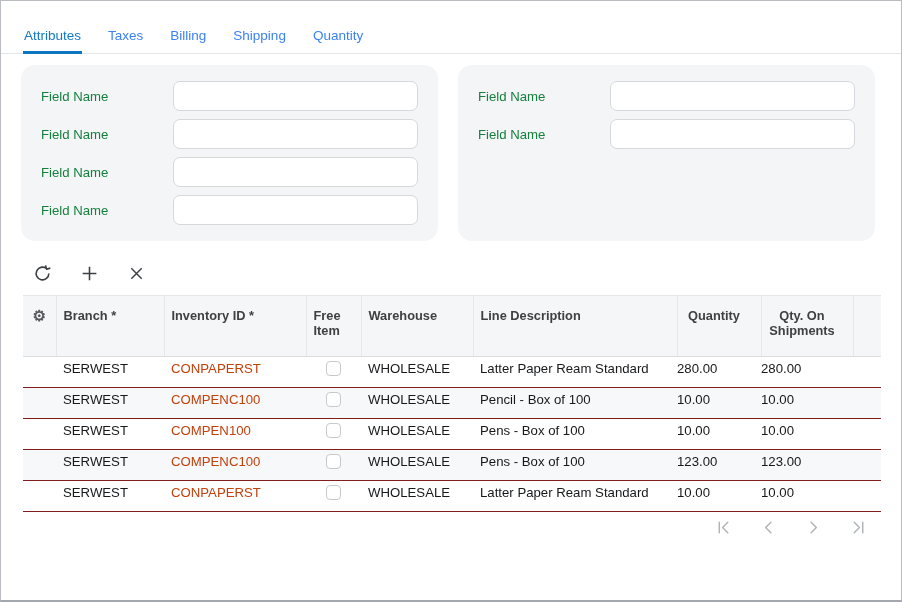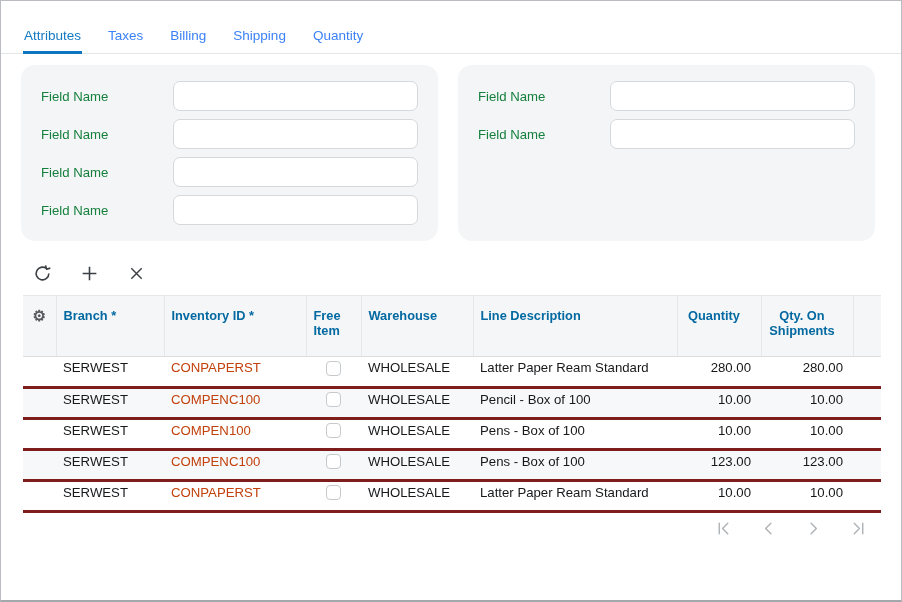--- a/index.html
+++ b/index.html
@@ -30,28 +30,28 @@
   
   .grid-toolbar { margin:16px 0 0 31px; display:flex; gap:27px; align-items:center; height:32px; }
   .tool-btn { width:20px; height:20px; border:none; background:none; color:#3c4044;
               cursor:pointer; padding:0; display:flex; align-items:center; justify-content:center; }
   .tool-btn svg { display:block; }
 
   
   table { width:858px; margin:6px 22px 0; border-collapse:collapse; table-layout:fixed; }
   thead th { height:61px; background:#f5f6f8; border-top:1px solid #e6e7e9;
              border-bottom:1px solid #dcdee0; vertical-align:top; padding:12px 0 0 7px;
-             color:#0369a1; font-weight:bold; font-size:12.8px; text-align:left; }
+             color:#404040; font-weight:bold; font-size:12.8px; text-align:left; }
   thead th + th { border-left:1px solid #e6e7e9; }
   thead th.num { text-align:center; padding-right:10px; padding-left:0; }
   thead th.c-settings { text-align:center; padding-left:0; color:#55585c; }
-  tbody td { height:31px; border-bottom:3px solid #7f1d1d; font-size:13.2px; color:#17181a;
+  tbody td { height:31px; border-bottom:1px solid #7f1d1d; font-size:13.2px; color:#17181a;
              padding:0 0 8px 7px; white-space:nowrap; overflow:hidden; }
   tbody tr:nth-child(even) { background:#f7f8f9; }
-  td.num { text-align:right; padding-right:10px; padding-left:0; }
+  td.num { text-align:left; padding-right:10px; padding-left:0; }
   td.c-free { text-align:center; padding-left:0; }
   a.inv-link { color:#c2410c; text-decoration:none; cursor:pointer; }
   .checkbox { width:15px; height:15px; border:1px solid #c6cacd; border-radius:4px;
               background:#fff; display:inline-block; vertical-align:middle; cursor:pointer; }
   .gear { font-size:15px; line-height:1; }
 
   
   .pager { margin:7px 22px 0; display:flex; justify-content:flex-end; gap:28px;
            padding-right:12px; }
   .pager-btn { width:17px; height:17px; border:none; background:none; color:#aeb2b6;

